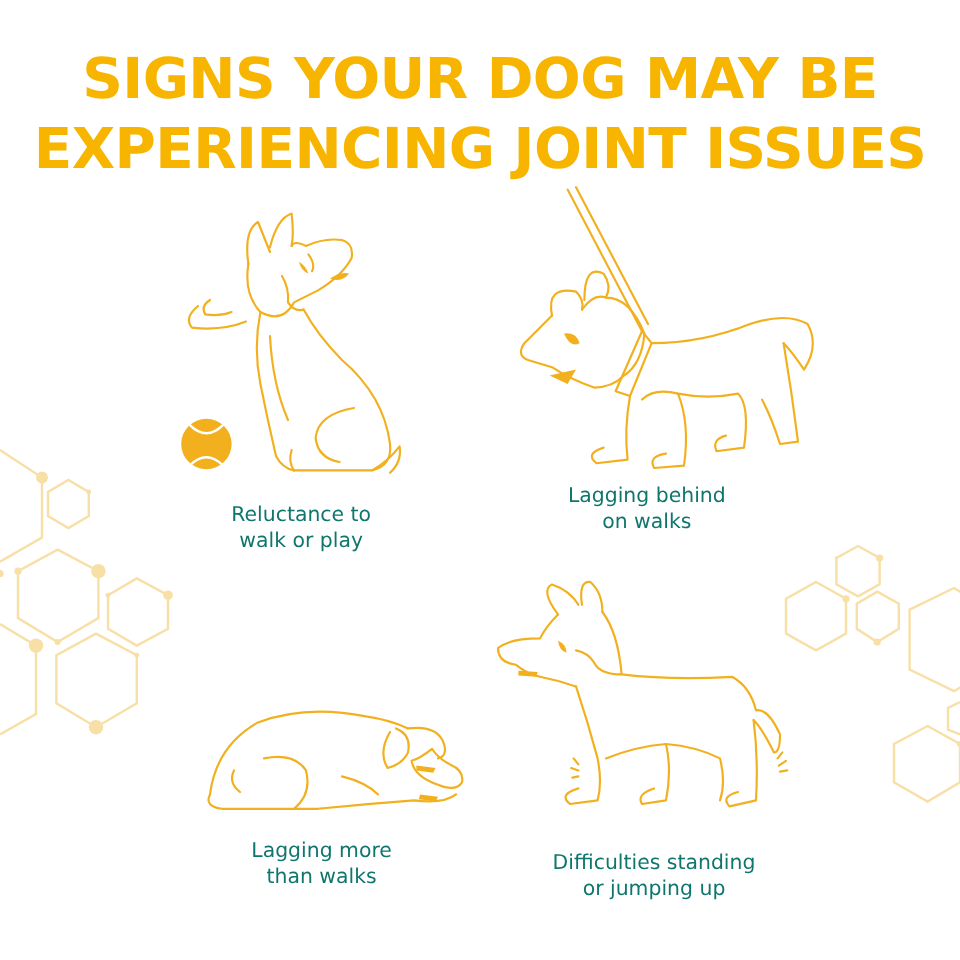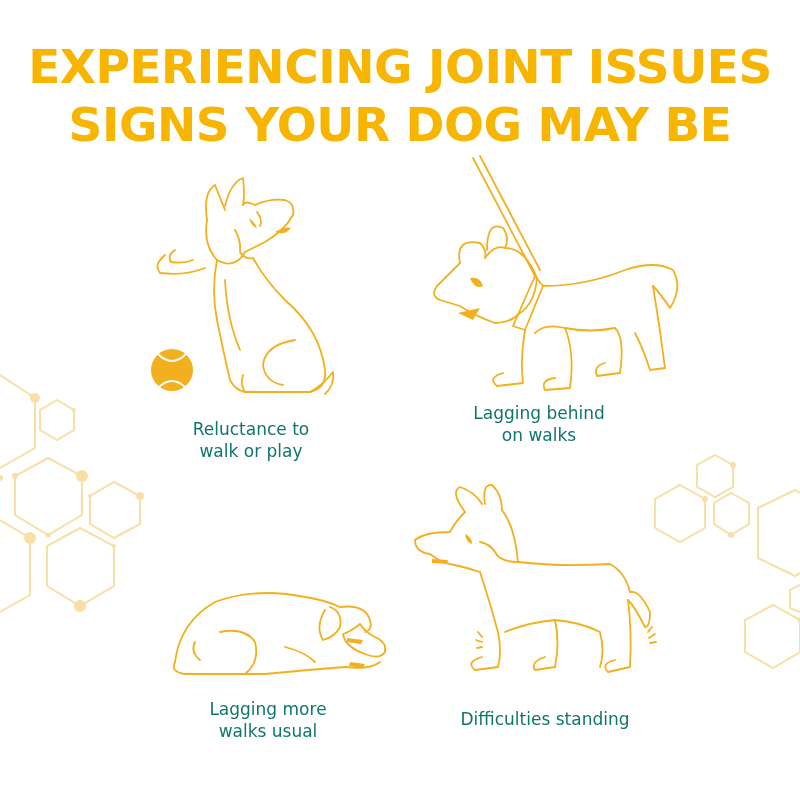--- a/index.html
+++ b/index.html
@@ -52,22 +52,22 @@
   <circle class="hexdot" cx="65" cy="59" r="3"></circle>
   <polygon class="hex" points="91,53 109,63 109,84 91,95 74,84 74,63" stroke-width="1.3"></polygon>
   <circle class="hexdot" cx="91" cy="95" r="3"></circle>
   <polygon class="hex" points="155,50 185,68 185,118 155,136 118,118 118,68" stroke-width="2"></polygon>
   <polygon class="hex" points="133,165 160,180 160,212 133,228 105,212 105,180" stroke-width="1.4"></polygon>
   <circle class="hexdot" cx="160" cy="180" r="2.5"></circle>
   <polyline class="hex" points="160,145 150,150 150,168 160,172" stroke-width="1.2"></polyline>
 </svg>
 
 <h1 class="title">
+  <span>SIGNS YOUR DOG MAY BE</span>
   <span>EXPERIENCING JOINT ISSUES</span>
-  <span>SIGNS YOUR DOG MAY BE</span>
 </h1>
 
 <div>
   <svg class="art" style="left:145px;top:170px;" width="200" height="230" viewBox="0 0 200 230">
 
     <path class="stroke" d="M20,85 Q8,95 15,103 Q40,106 60,98"></path>
     <path class="stroke" d="M30,80 Q22,85 26,92 Q38,94 48,90"></path>
 
     <path class="stroke" d="M62,50 Q58,22 70,15 Q76,30 80,40"></path>
     <path class="stroke" d="M80,36 Q86,12 98,8 Q100,25 98,35"></path>
@@ -131,21 +131,21 @@
     <path class="stroke" d="M195,42 Q185,50 178,52 Q180,65 200,72 Q215,78 220,70 Q222,60 210,55 Q200,50 195,42"></path>
     <path class="fillc" d="M182,56 L198,58 L196,62 L182,60 Z"></path>
     <path class="fillc" d="M185,80 L200,82 L198,86 L184,84 Z"></path>
     <path class="stroke" d="M10,80 Q5,90 20,92 L100,92 Q140,88 180,85 Q205,88 215,80"></path>
     <path class="stroke" d="M55,50 Q80,45 90,60 Q95,80 80,92"></path>
     <path class="stroke" d="M120,65 Q140,70 150,80"></path>
     <path class="stroke" d="M30,60 Q25,70 35,78"></path>
   </svg>
   <div class="caption" style="left:148px;top:698px;">
     <span>Lagging more</span>
-    <span>walks usual</span>
+    <span>than walks</span>
   </div>
 </div>
 
 <div>
   <svg class="art" style="left:410px;top:482px;" width="255" height="200" viewBox="0 0 255 200">
 
     <path class="stroke" d="M55,30 Q40,10 50,5 Q65,10 72,22"></path>
     <path class="stroke" d="M75,22 Q72,2 82,3 Q92,12 92,28"></path>
 
     <path class="stroke" d="M55,30 Q45,40 40,50 Q15,50 5,58 Q5,70 20,72 Q30,80 40,82 Q55,85 70,90"></path>
@@ -157,14 +157,15 @@
     <path class="stroke" d="M218,118 Q222,150 220,185 L198,190 Q190,182 205,178"></path>
     <path class="stroke" d="M70,90 Q80,120 88,150 Q92,170 88,185 L65,188 Q55,180 72,175"></path>
     <path class="stroke" d="M95,150 Q120,140 145,138 Q150,160 145,185 L125,188 Q120,180 135,175"></path>
     <path class="stroke" d="M145,138 Q170,140 190,150 Q195,170 190,185"></path>
 
     <path class="stroke" d="M68,150 L72,155 M66,158 L72,160 M67,166 L72,165" stroke-width="2.2"></path>
     <path class="stroke" d="M242,145 L238,150 M245,152 L239,156 M246,160 L240,161" stroke-width="2.2"></path>
   </svg>
   <div class="caption" style="left:425px;top:708px;">
     <span>Difficulties standing</span>
+    <span>or jumping up</span>
   </div>
 </div>
 
 </body></html>

